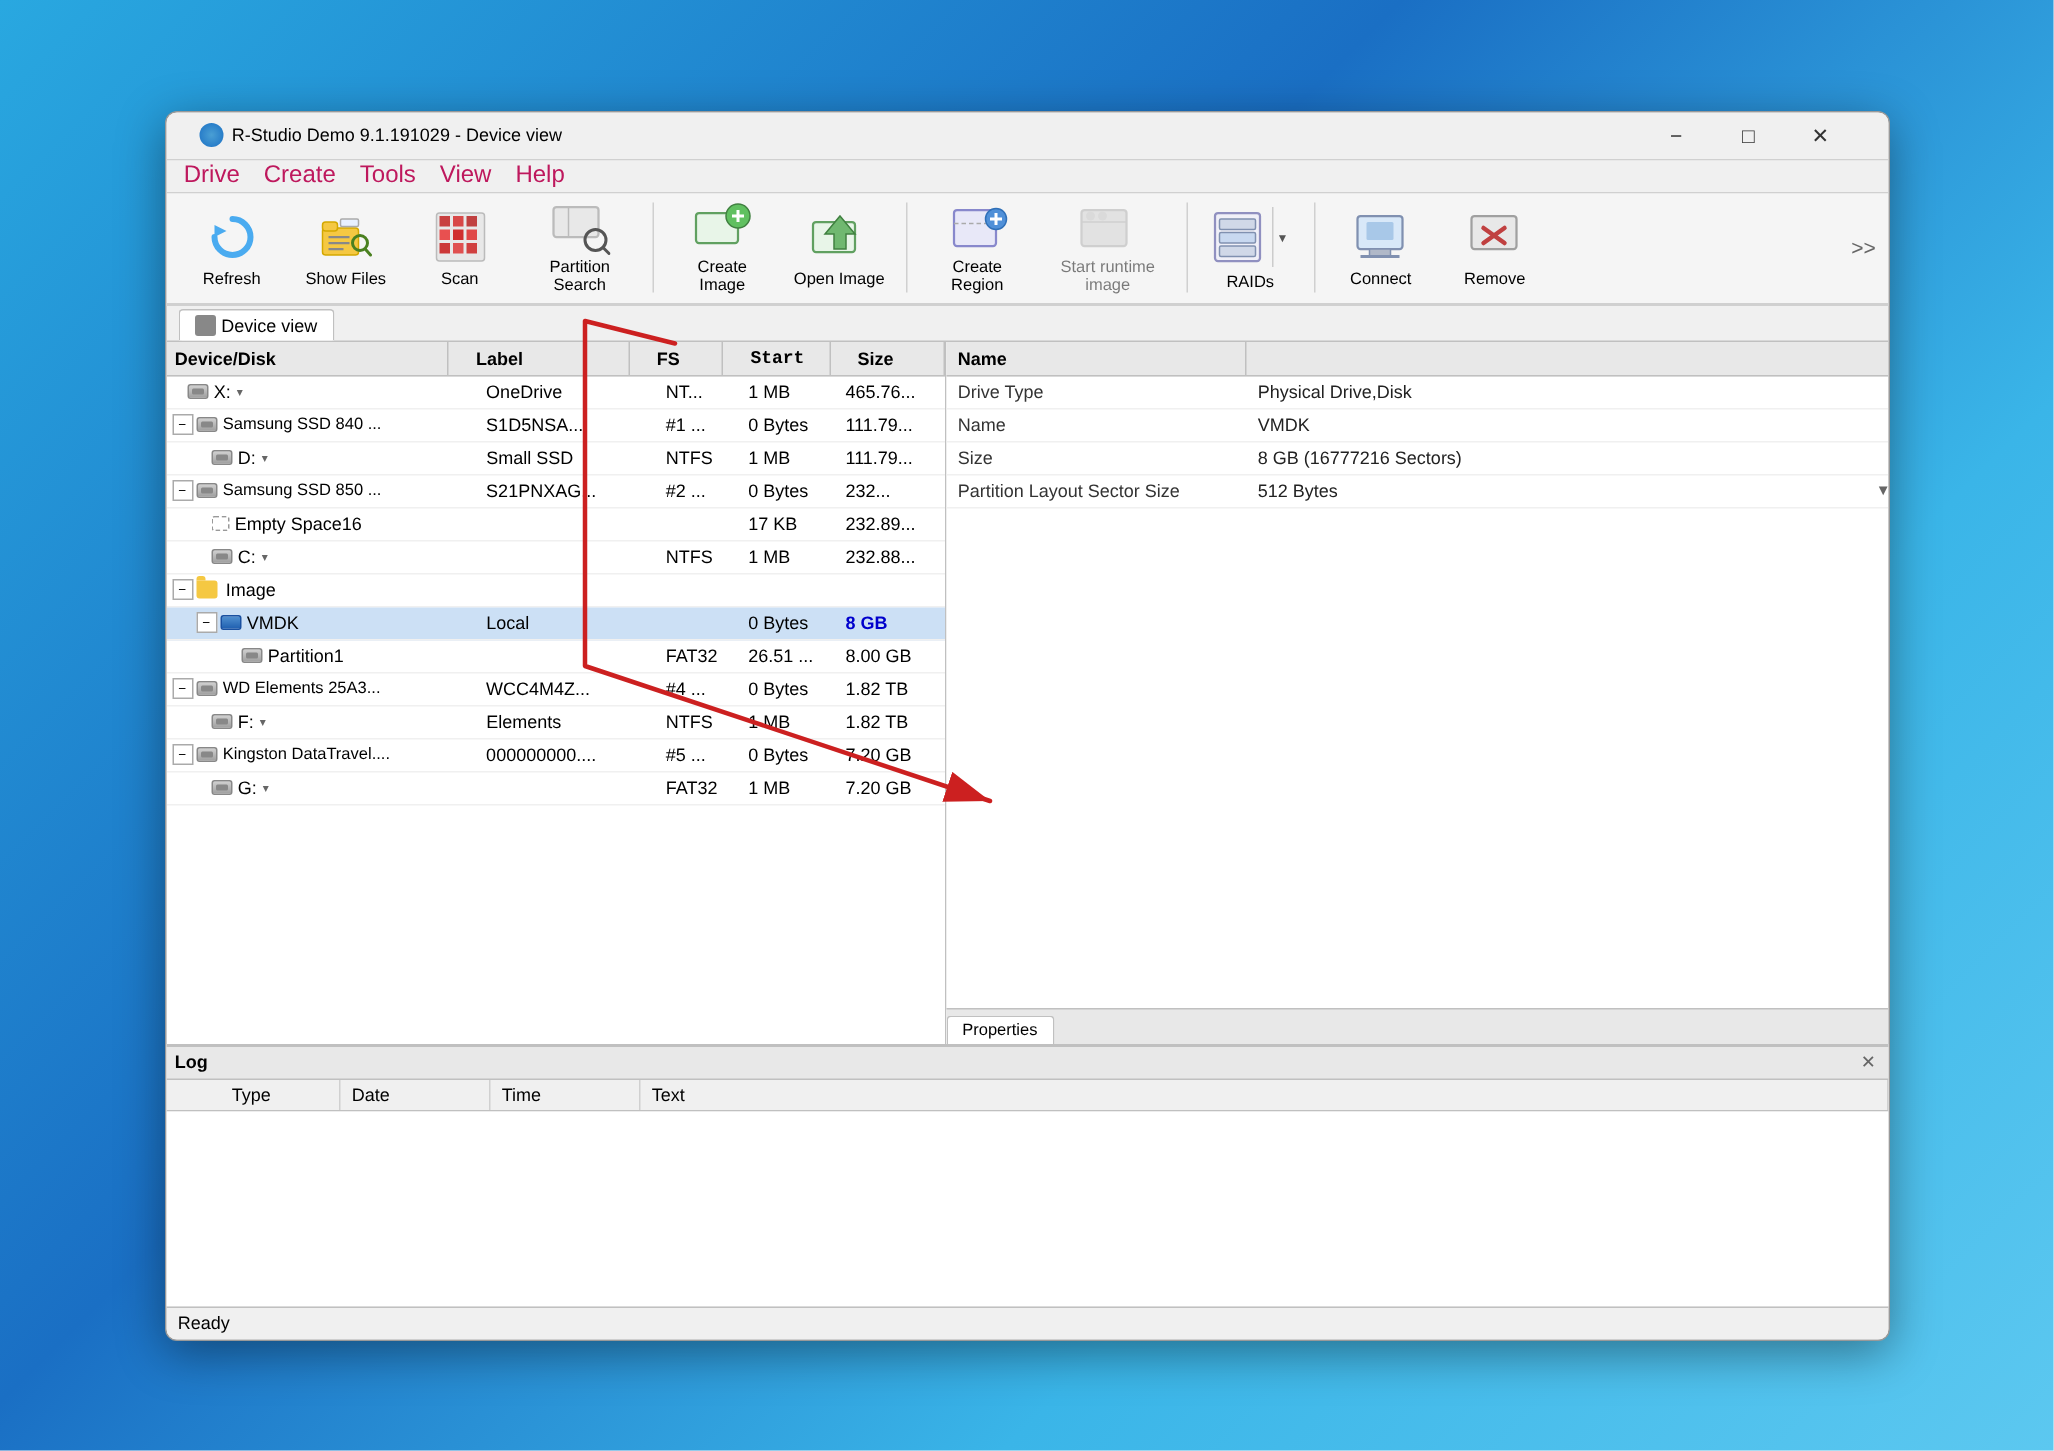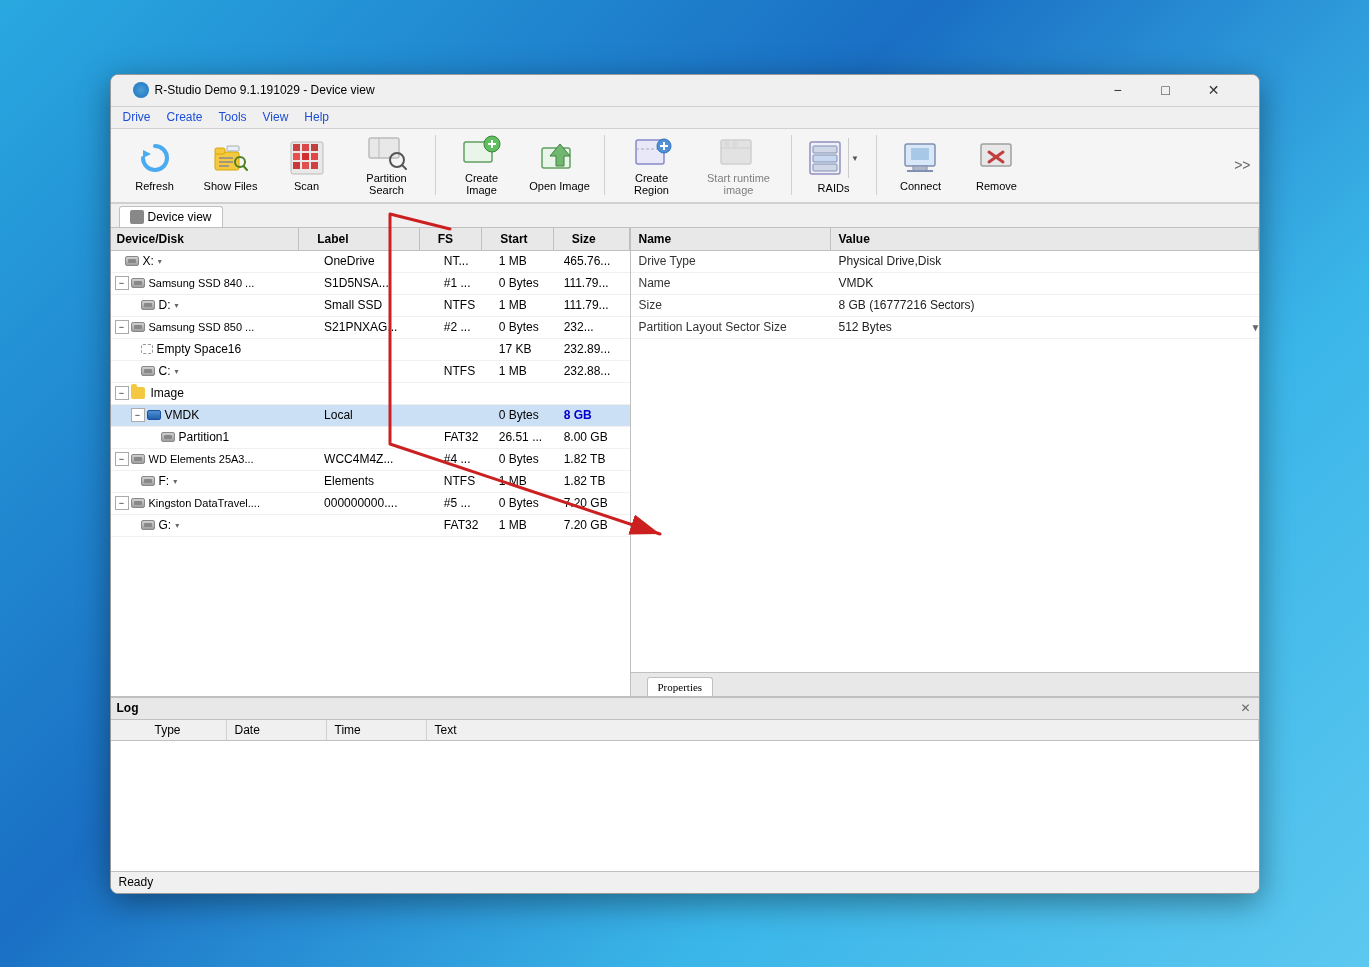--- a/index.html
+++ b/index.html
@@ -73,22 +73,22 @@
       background: #f0f0f0;
       border-bottom: 1px solid #d0d0d0;
       display: flex;
       align-items: center;
       padding: 0 4px;
       flex-shrink: 0;
     }
     .menu-item {
       padding: 2px 8px;
       cursor: pointer;
-      font-size: 12px;
-      color: #1d4ed8;
+      font-size: 16px;
+      color: #be185d;
     }
 
     
     .toolbar {
       height: 75px;
       background: #f5f5f5;
       border-bottom: 2px solid #d0d0d0;
       display: flex;
       align-items: center;
       padding: 4px 8px;
@@ -228,21 +228,21 @@
     }
     .tree-col {
       padding: 4px 6px;
       border-right: 1px solid #c0c0c0;
       white-space: nowrap;
       overflow: hidden;
     }
     .col-device { width: 210px; }
     .col-label { width: 120px; }
     .col-fs { width: 55px; }
-    .col-start { width: 65px; }
+    .col-start { width: 65px; font-family: Liberation Mono, monospace; }
     .col-size { width: 70px; }
 
     .tree-body {
       flex: 1;
       overflow-y: auto;
       overflow-x: hidden;
     }
 
     .tree-row {
       display: flex;
@@ -381,23 +381,22 @@
       color: #666;
       font-size: 10px;
     }
 
     .props-tab-bar {
       height: 24px;
       background: #e8e8e8;
       border-top: 1px solid #c0c0c0;
       display: flex;
       align-items: flex-end;
-      padding: 0 16px;
-      flex-shrink: 0;
-      font-family: Liberation Serif, serif;
+      padding: 0 0;
+      flex-shrink: 0;
     }
     .props-tab {
       padding: 3px 10px;
       border: 1px solid #c0c0c0;
       border-bottom: none;
       background: white;
       font-size: 11px;
       cursor: pointer;
       border-radius: 3px 3px 0 0;
     }
@@ -867,21 +866,20 @@
               <div class="tree-cell cell-start">1 MB</div>
               <div class="tree-cell cell-size">7.20 GB</div>
             </div>
 
           </div>
         </div>
 
         <div class="right-panel">
           <div class="props-header">
             <div class="props-col props-col-name">Name</div>
-            <div class="props-col props-col-value">Value</div>
           </div>
           <div class="props-body">
 
             <div class="props-row">
               <div class="props-cell props-cell-name">Drive Type</div>
               <div class="props-cell props-cell-value">Physical Drive,Disk</div>
             </div>
 
             <div class="props-row">
               <div class="props-cell props-cell-name">Name</div>

